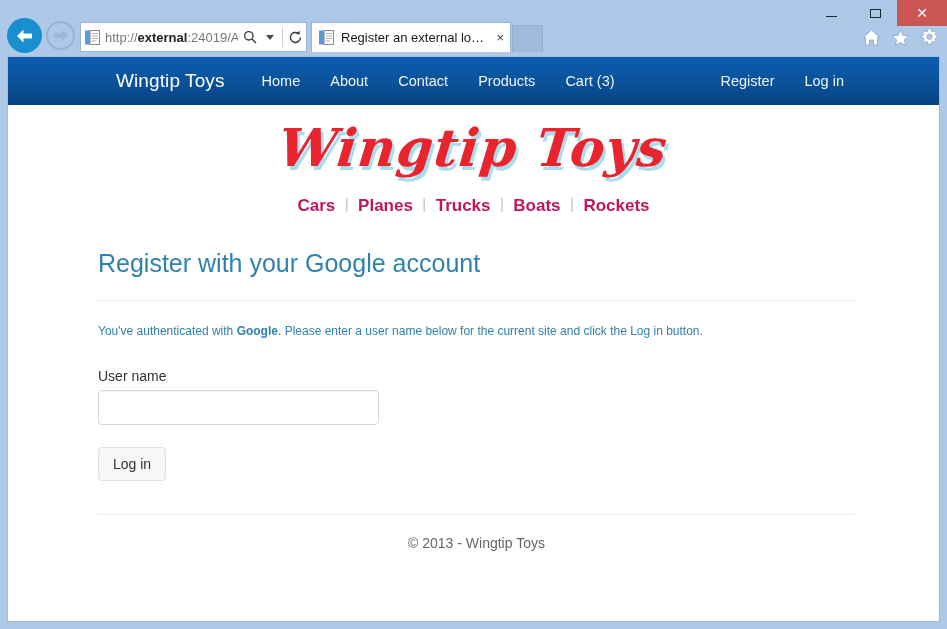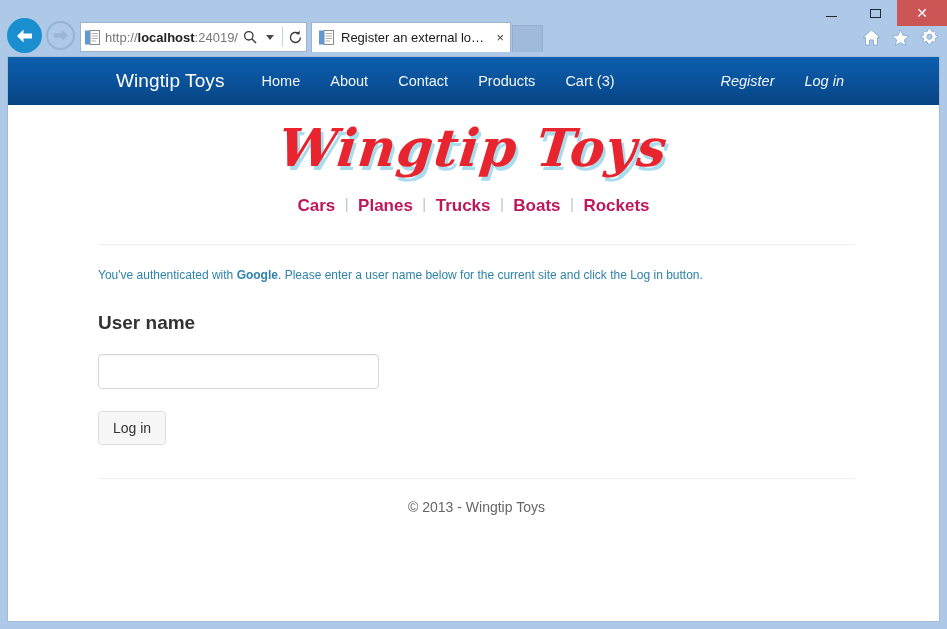--- a/index.html
+++ b/index.html
@@ -234,21 +234,20 @@
     text-decoration: none;
     padding: 0 15px;
     white-space: nowrap;
     cursor: default;
   }
   .site-nav-right {
     position: absolute;
     right: 80px;
     display: flex;
     align-items: center;
-    font-style: italic;
   }
   .site-nav-right a {
     color: #f0f4f8;
     font-size: 14.5px;
     text-decoration: none;
     padding: 0 15px;
     white-space: nowrap;
     cursor: default;
   }
 
@@ -323,25 +322,25 @@
   p.intro {
     color: #2e82ab;
     font-size: 12px;
     margin: 22px 0 0 0;
     line-height: 1.4;
   }
   p.intro b { font-weight: bold; color: #2e82ab; }
 
   .field-label {
     display: block;
-    font-size: 19px;
-    font-weight: bold;
+    font-size: 14px;
+    font-weight: normal;
     color: #333333;
     margin-top: 28px;
-    margin-bottom: 20px;
+    margin-bottom: 6px;
   }
   .text-input {
     width: 281px;
     height: 35px;
     border: 1px solid #d6d6d6;
     border-radius: 4px;
     padding: 0 10px;
     font-size: 14px;
     font-family: "Liberation Sans", sans-serif;
     color: #333333;
@@ -427,21 +426,21 @@
       <span class="page-icon">
         <svg width="17" height="17" viewBox="0 0 17 17">
           <rect x="1" y="1.5" width="5" height="14" fill="#5b9bd5"></rect>
           <rect x="6" y="1.5" width="9.5" height="14" fill="#ffffff" stroke="#8a8a8a" stroke-width="1"></rect>
           <rect x="7.5" y="4" width="6.5" height="1" fill="#b0b0b0"></rect>
           <rect x="7.5" y="6.5" width="6.5" height="1" fill="#b0b0b0"></rect>
           <rect x="7.5" y="9" width="6.5" height="1" fill="#b0b0b0"></rect>
           <rect x="7.5" y="11.5" width="4.5" height="1" fill="#b0b0b0"></rect>
         </svg>
       </span>
-      <span class="url-text"><span>http://</span><b>localhost</b><span>:24019/Acc</span></span>
+      <span class="url-text"><span>http://</span><b>external</b><span>:24019/Acc</span></span>
       <span class="addr-icon">
         <svg width="14" height="14" viewBox="0 0 14 14">
           <circle cx="5.8" cy="5.8" r="4.2" fill="none" stroke="#3a3a3a" stroke-width="1.3"></circle>
           <line x1="9" y1="9" x2="13" y2="13" stroke="#3a3a3a" stroke-width="1.5"></line>
         </svg>
       </span>
       <span class="addr-icon">
         <span class="addr-caret"></span>
       </span>
       <span class="addr-sep"></span>
@@ -502,20 +501,21 @@
         <span class="cat-sep">|</span>
         <a href="#">Trucks</a>
         <span class="cat-sep">|</span>
         <a href="#">Boats</a>
         <span class="cat-sep">|</span>
         <a href="#">Rockets</a>
       </div>
 
       <div class="content">
 
+        <h1 class="page-heading">Register with your Google account</h1>
 
         <hr class="rule">
 
         <p class="intro"><span>You've authenticated with </span><b>Google</b><span>. Please enter a user name below for the current site and click the Log in button.</span></p>
 
         <form>
           <label class="field-label">User name</label>
           <input class="text-input" type="text" value="" placeholder="" style="">
           <div>
             <button class="submit-btn" type="submit">Log in</button>

